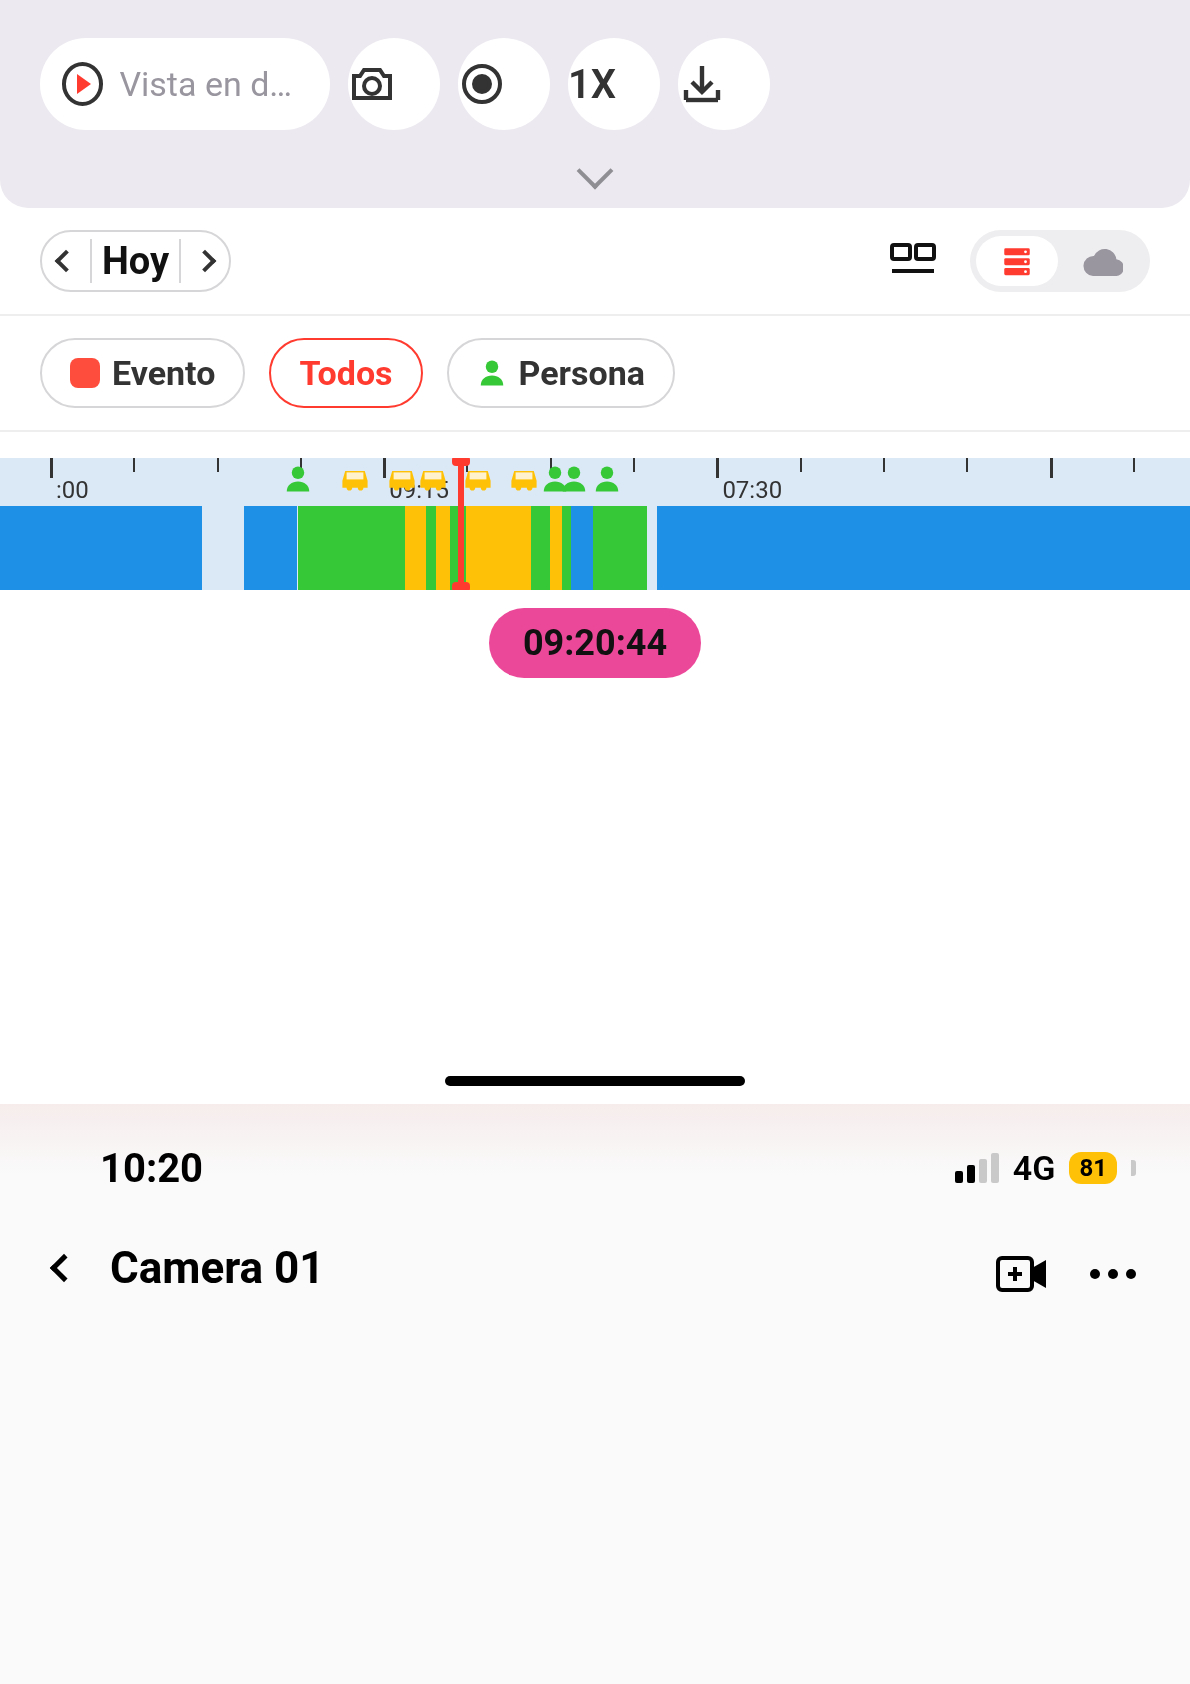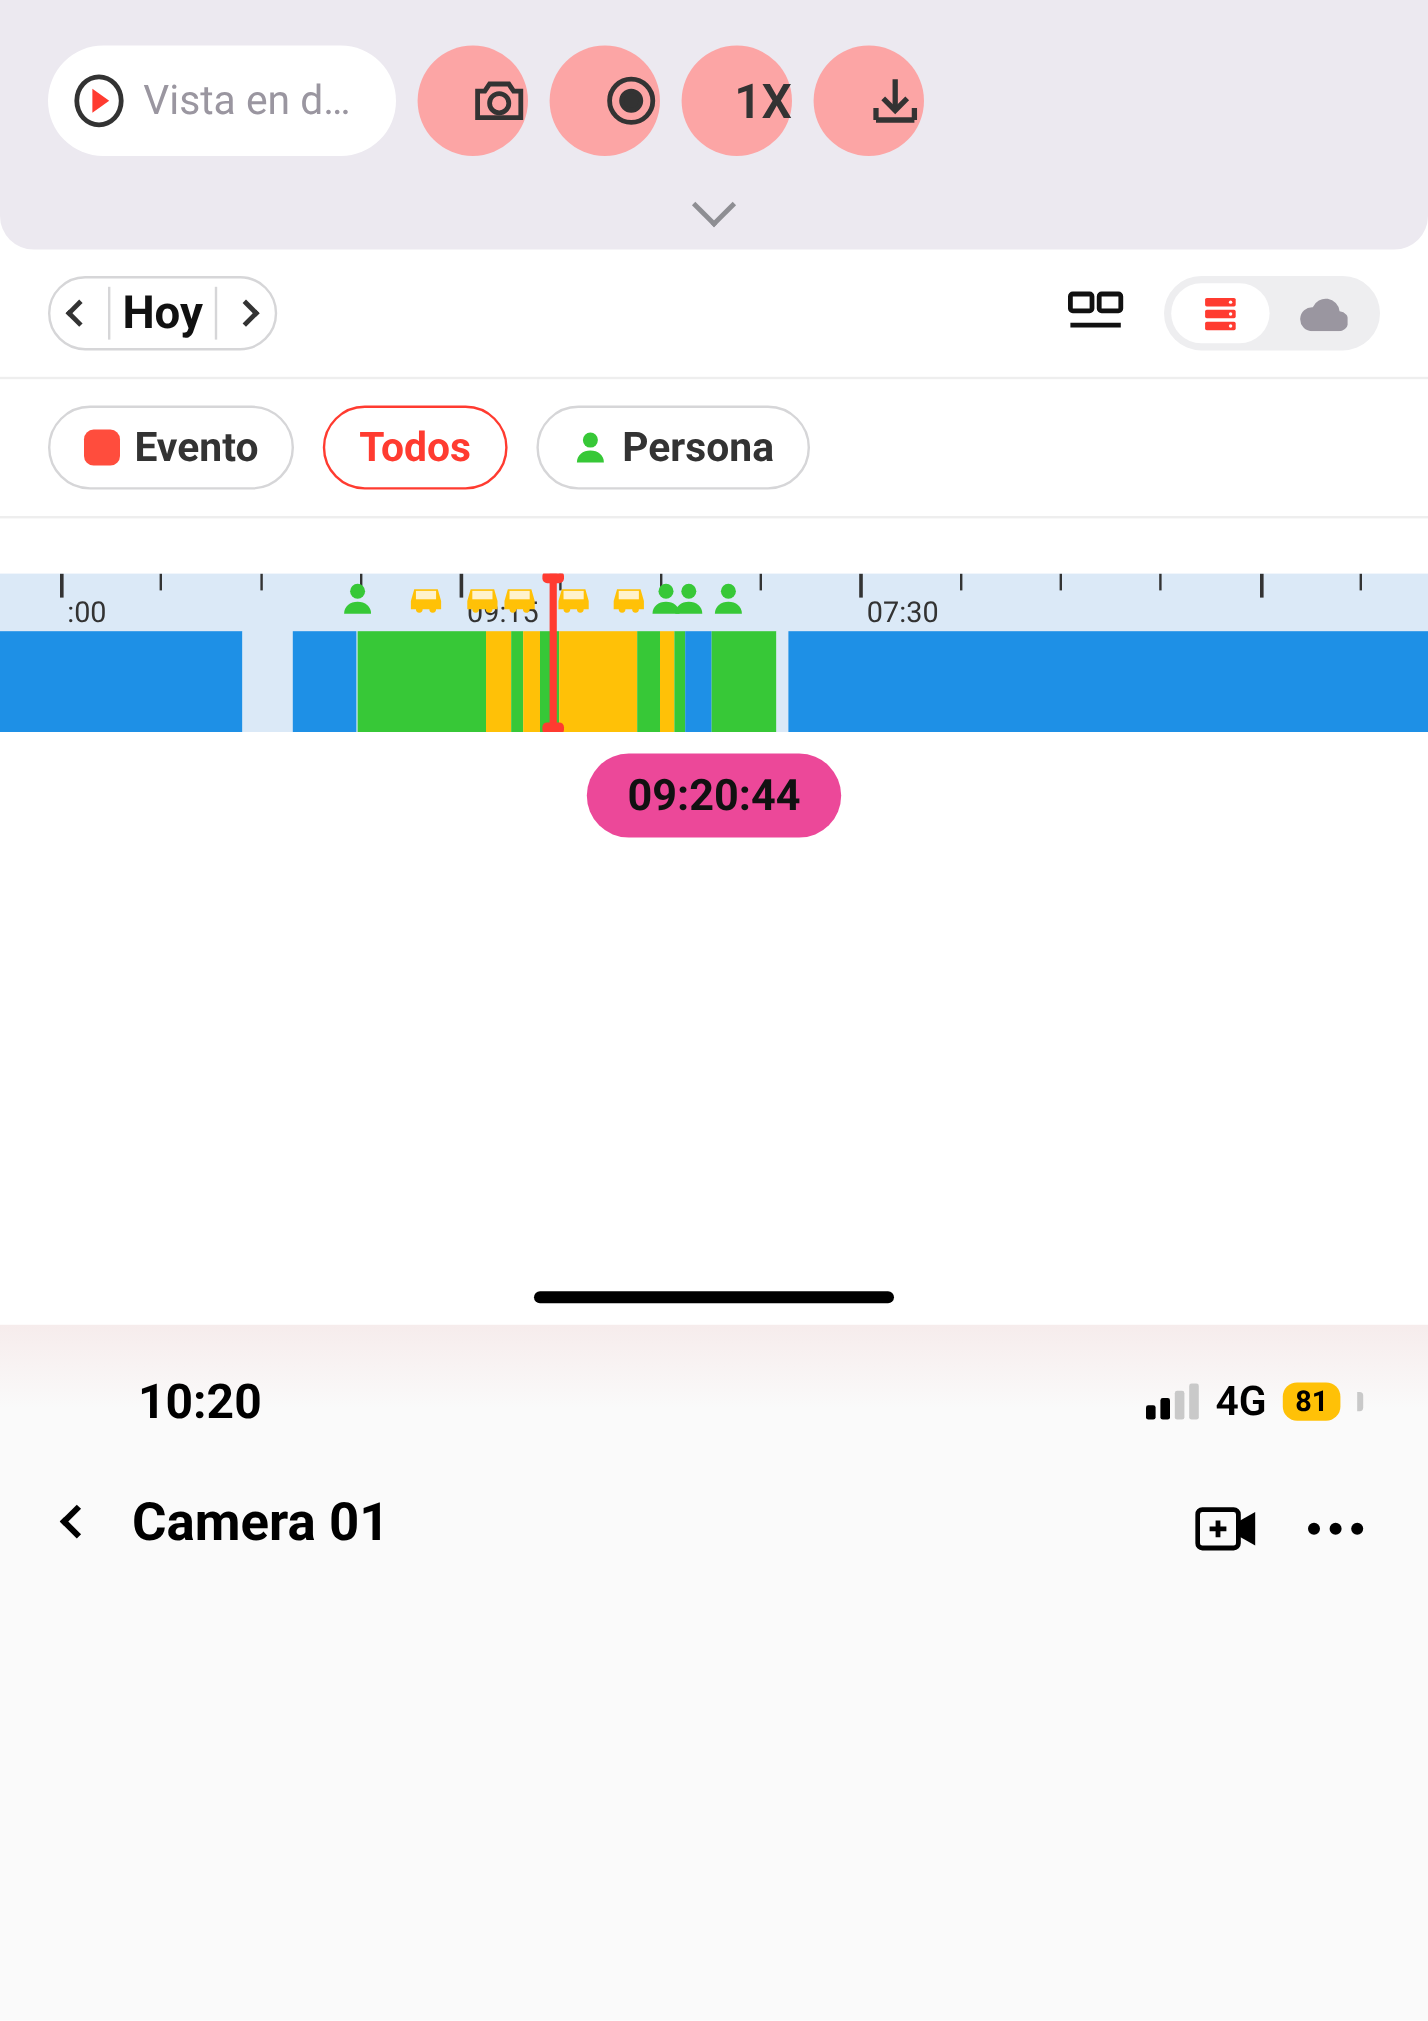--- a/index.html
+++ b/index.html
@@ -40,22 +40,22 @@
   .play-tri {
     width: 0; height: 0; border-left: 14px solid #ff3b30;
     border-top: 10px solid transparent; border-bottom: 10px solid transparent;
     margin-left: 3px;
   }
   .live-label {
     font-size: 34px; color: #9a96a0; white-space: nowrap;
     overflow: hidden; text-overflow: ellipsis; max-width: 190px;
   }
   .round-btn {
-    width: 92px; height: 92px; border-radius: 50%; background: #fca5a5;
-    display: flex; align-items: center; justify-content: flex-end;
+    width: 92px; height: 92px; border-radius: 50%; background: #ffffff;
+    display: flex; align-items: center; justify-content: flex-start;
   }
   .speed-txt { font-size: 40px; font-weight: 600; color: #333; }
   .chevron-down-row { text-align: center; margin-top: 28px; }
   .chev-down {
     display: inline-block; width: 26px; height: 26px;
     border-right: 4px solid #8e8e93; border-bottom: 4px solid #8e8e93;
     transform: rotate(45deg);
   }
 
   
@@ -98,21 +98,21 @@
     display: flex; align-items: center; gap: 12px;
     border: 2px solid #d6d6d8; border-radius: 40px;
     padding: 14px 28px; height: 70px;
   }
   .chip.active { border-color: #ff3b30; }
   .chip.active .chip-label { color: #ff3b30; }
   .chip-label { font-size: 34px; font-weight: 700; color: #333; }
   .sq-evento { width: 30px; height: 30px; background: #ff4d3d; border-radius: 8px; }
 
   
-  .timeline-wrap { position: relative; margin-top: 46px; }
+  .timeline-wrap { position: relative; margin-top: 26px; }
   .timeline {
     position: relative; height: 132px; width: 100%;
     background: #dbe9f7;
     overflow: hidden;
   }
   .ruler {
     position: absolute; left: 0; right: 0; top: 0; height: 48px;
   }
   .tick { position: absolute; top: 0; width: 2px; height: 14px; background: #333; }
   .tick.major { height: 20px; width: 3px; }
@@ -155,21 +155,21 @@
   
   .second-screen {
     position: absolute; left: 0; right: 0; top: 1104px; bottom: 0;
     background: linear-gradient(to bottom, #f6ecec 0, #fafafa 70px, #fafafa 100%);
     padding-top: 34px;
   }
   .status-bar {
     display: flex; align-items: center; justify-content: space-between;
     padding: 0 54px 0 100px; height: 60px;
   }
-  .status-time { font-size: 40px; font-weight: 700; color: #000; margin-left: 15px; }
+  .status-time { font-size: 40px; font-weight: 700; color: #000; }
   .status-right { display: flex; align-items: center; gap: 14px; }
   .sig-bars { display: flex; align-items: flex-end; gap: 4px; }
   .sig-bars span { display: block; width: 8px; background: #c9c9c9; border-radius: 2px; }
   .sig-bars span.on { background: #000; }
   .sig-bars span:nth-child(1){height:12px;} .sig-bars span:nth-child(2){height:18px;}
   .sig-bars span:nth-child(3){height:24px;} .sig-bars span:nth-child(4){height:30px;}
   .net-label { font-size: 34px; font-weight: 600; color: #000; }
   .battery-pill {
     display: flex; align-items: center; justify-content: center;
     background: #ffc107; border-radius: 12px; padding: 2px 10px;

